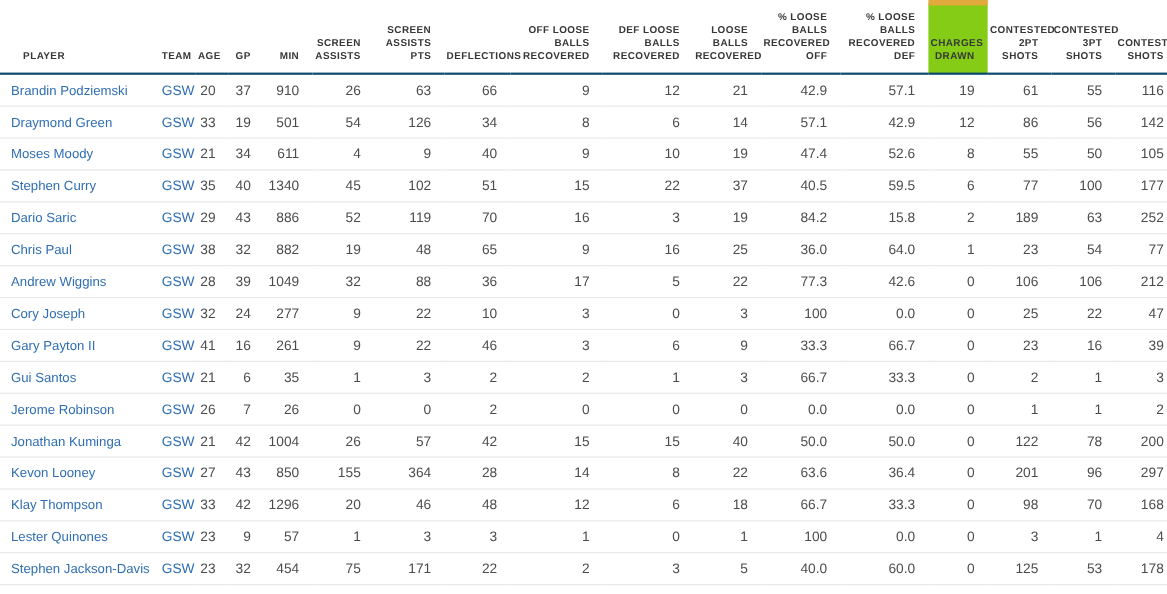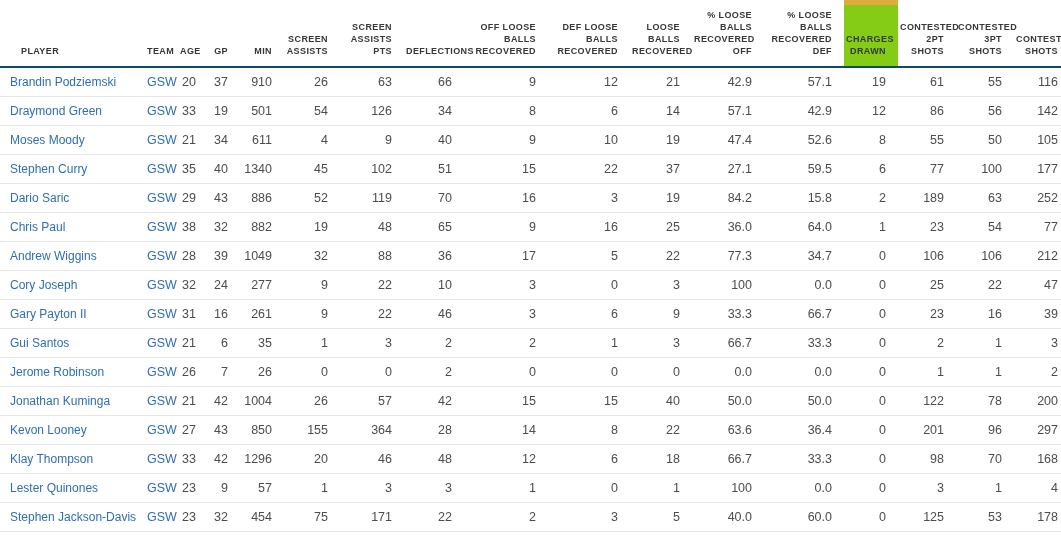--- a/index.html
+++ b/index.html
@@ -168,21 +168,21 @@
         <td class="c-team"><span class="link">GSW</span></td>
         <td>35</td>
         <td>40</td>
         <td>1340</td>
         <td>45</td>
         <td>102</td>
         <td>51</td>
         <td>15</td>
         <td>22</td>
         <td>37</td>
-        <td>27.1</td>
+        <td>40.5</td>
         <td>59.5</td>
         <td>6</td>
         <td>77</td>
         <td>100</td>
         <td>177</td>
       </tr>
       <tr>
         <td class="c-player"><span class="link">Dario Saric</span></td>
         <td class="c-team"><span class="link">GSW</span></td>
         <td>29</td>
@@ -226,21 +226,21 @@
         <td>28</td>
         <td>39</td>
         <td>1049</td>
         <td>32</td>
         <td>88</td>
         <td>36</td>
         <td>17</td>
         <td>5</td>
         <td>22</td>
         <td>77.3</td>
-        <td>34.7</td>
+        <td>42.6</td>
         <td>0</td>
         <td>106</td>
         <td>106</td>
         <td>212</td>
       </tr>
       <tr>
         <td class="c-player"><span class="link">Cory Joseph</span></td>
         <td class="c-team"><span class="link">GSW</span></td>
         <td>32</td>
         <td>24</td>
@@ -254,21 +254,21 @@
         <td>100</td>
         <td>0.0</td>
         <td>0</td>
         <td>25</td>
         <td>22</td>
         <td>47</td>
       </tr>
       <tr>
         <td class="c-player"><span class="link">Gary Payton II</span></td>
         <td class="c-team"><span class="link">GSW</span></td>
-        <td>31</td>
+        <td>41</td>
         <td>16</td>
         <td>261</td>
         <td>9</td>
         <td>22</td>
         <td>46</td>
         <td>3</td>
         <td>6</td>
         <td>9</td>
         <td>33.3</td>
         <td>66.7</td>

